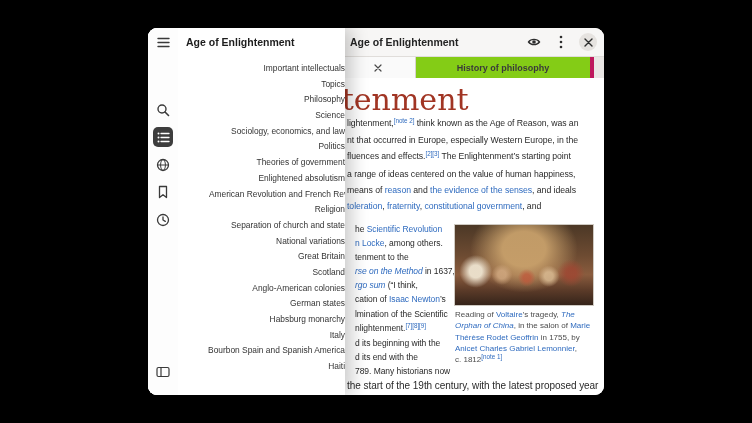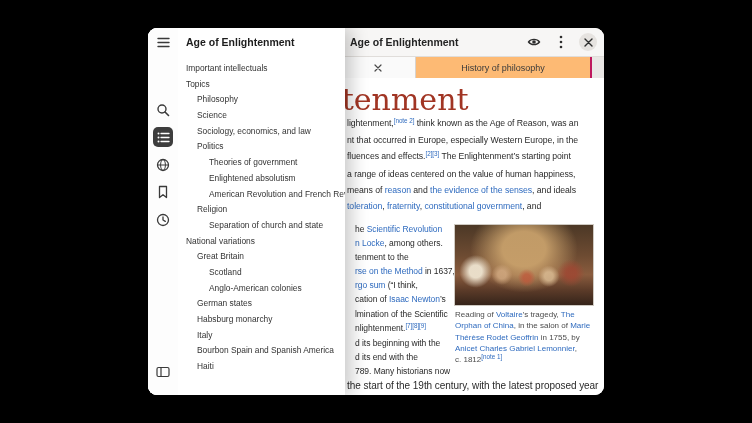--- a/index.html
+++ b/index.html
@@ -20,36 +20,36 @@
   .hb-actions{position:absolute;right:7px;top:0;height:28px;display:flex;align-items:center;gap:9px;}
   .iconbtn{width:18px;height:18px;display:flex;align-items:center;justify-content:center;border-radius:50%;}
   .iconbtn svg{display:block;}
   .closebtn{background:#e6e3e0;}
   
   .tabbar{position:absolute;left:0;top:29px;width:456px;height:21px;background:#e9e6e4;
     border-bottom:1px solid #dcd8d4;}
   .tab1{position:absolute;left:0;top:0;width:267px;height:21px;background:#fafafa;border-right:1px solid #d7d3cf;}
   .tab1 .tabclose{position:absolute;right:30px;top:3px;width:15px;height:15px;display:flex;
     align-items:center;justify-content:center;border-radius:3px;}
-  .tab2{position:absolute;left:268px;top:0;width:174px;height:21px;background:#fdba74;
-    border-right:2px solid #be185d;display:flex;align-items:center;justify-content:center;}
+  .tab2{position:absolute;left:268px;top:0;width:174px;height:21px;background:#84cc16;
+    border-right:4px solid #be185d;display:flex;align-items:center;justify-content:center;font-weight:bold;}
   .tab2-label{font-size:9px;color:#3a3a3a;white-space:nowrap;}
   
   .content{position:absolute;left:0;top:50px;width:456px;height:317px;background:#fff;}
   .article-heading{position:absolute;left:-12px;top:4px;font-family:"DejaVu Serif", serif;
     font-size:30px;color:var(--heading);white-space:nowrap;font-weight:normal;}
   .para{position:absolute;color:var(--ink);}
   .para1{left:199px;top:37px;font-size:8.7px;line-height:16.2px;letter-spacing:-0.05px;}
   .para2{left:199px;top:144px;font-size:8.5px;line-height:14.1px;letter-spacing:-0.05px;margin-left:8px;}
   .lastline{left:199px;top:301px;font-size:10px;line-height:14px;letter-spacing:-0.05px;}
   .tline{white-space:nowrap;}
   .seg-t{color:var(--ink);}
   .seg-b{color:var(--ink);font-weight:normal;}
   .seg-l{color:var(--link);}
-  .seg-i{color:var(--link);text-align:center;}
+  .seg-i{color:var(--link);font-style:italic;text-align:center;}
   .seg-s{color:var(--link);font-size:6.3px;position:relative;top:-3px;}
   .thumb{position:absolute;left:306px;top:146px;width:138px;height:80px;border:1px solid #cfcac2;
     background:
       radial-gradient(circle at 15% 58%, rgba(238,228,208,.95) 0 5%, rgba(238,228,208,0) 13%),
       radial-gradient(circle at 34% 62%, rgba(210,170,130,.8) 0 4%, rgba(210,170,130,0) 10%),
       radial-gradient(circle at 52% 66%, rgba(190,90,60,.8) 0 4%, rgba(190,90,60,0) 10%),
       radial-gradient(circle at 68% 64%, rgba(220,190,150,.8) 0 4%, rgba(220,190,150,0) 10%),
       radial-gradient(circle at 84% 60%, rgba(160,70,50,.8) 0 4%, rgba(160,70,50,0) 11%),
       radial-gradient(ellipse at 50% 30%, rgba(205,165,110,.9) 0 22%, rgba(205,165,110,0) 55%),
       linear-gradient(180deg,#4c3826 0%,#6d4b32 38%,#8a5c3e 62%,#5a3a28 82%,#35241a 100%);}
@@ -58,21 +58,21 @@
   
   .overlay{position:absolute;left:0;top:0;width:197px;height:367px;background:#fff;
     box-shadow:7px 0 16px rgba(0,0,0,.20);}
   .rail{position:absolute;left:0;top:0;width:30px;height:367px;background:#fdfdfd;border-right:1px solid #efedeb;}
   .rail-btn{position:absolute;left:5px;width:20px;height:20px;display:flex;align-items:center;
     justify-content:center;border-radius:5px;}
   .rail-btn.active{background:#3d3d3d;}
   .toc-panel{position:absolute;left:30px;top:0;width:167px;height:367px;background:#fff;}
   .toc-title{height:28px;line-height:28px;padding-left:8px;font-size:10.5px;font-weight:bold;
     color:#1d1d1d;white-space:nowrap;}
-  .toc-list{position:absolute;left:0;top:33px;right:0;bottom:0;overflow:hidden;}
+  .toc-list{position:absolute;left:0;top:33px;right:0;bottom:0;overflow:hidden;text-align:right;}
   .toc-item{height:15.7px;line-height:15.7px;font-size:8.4px;color:#333;white-space:nowrap;}
   .toc-item.lvl0{padding-left:8px;}
   .toc-item.lvl1{padding-left:19px;}
   .toc-item.lvl2{padding-left:31px;}
 </style>
 </head>
 <body>
 
 <div class="stage">
   <div class="window">

